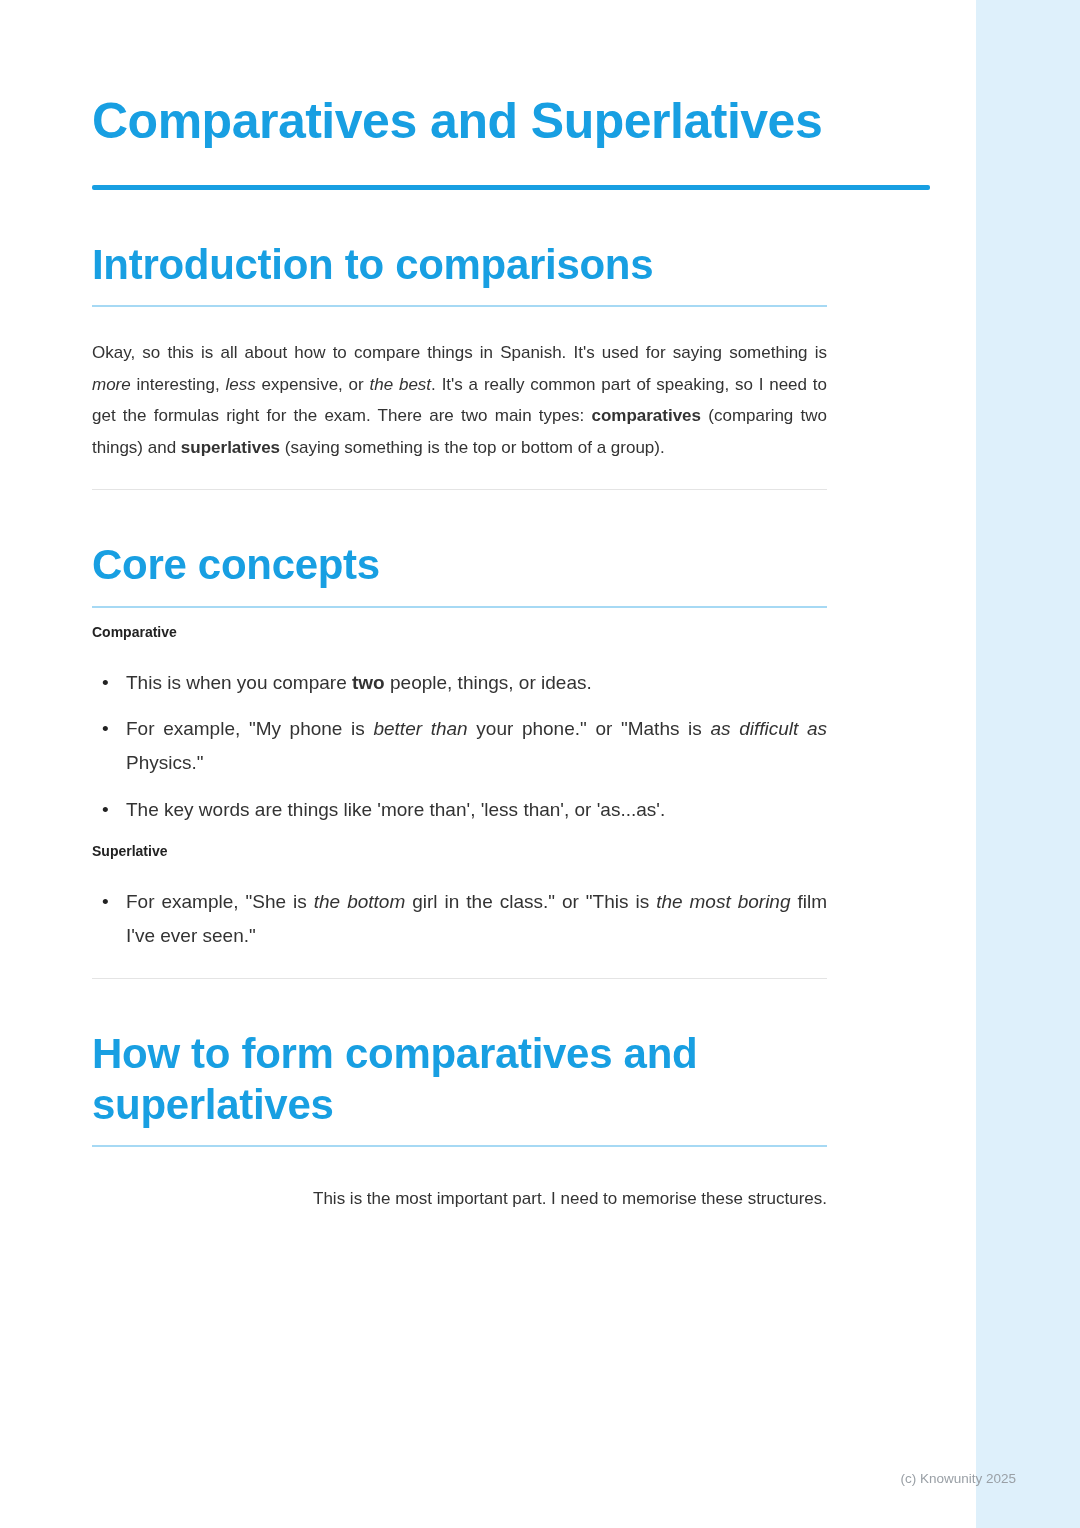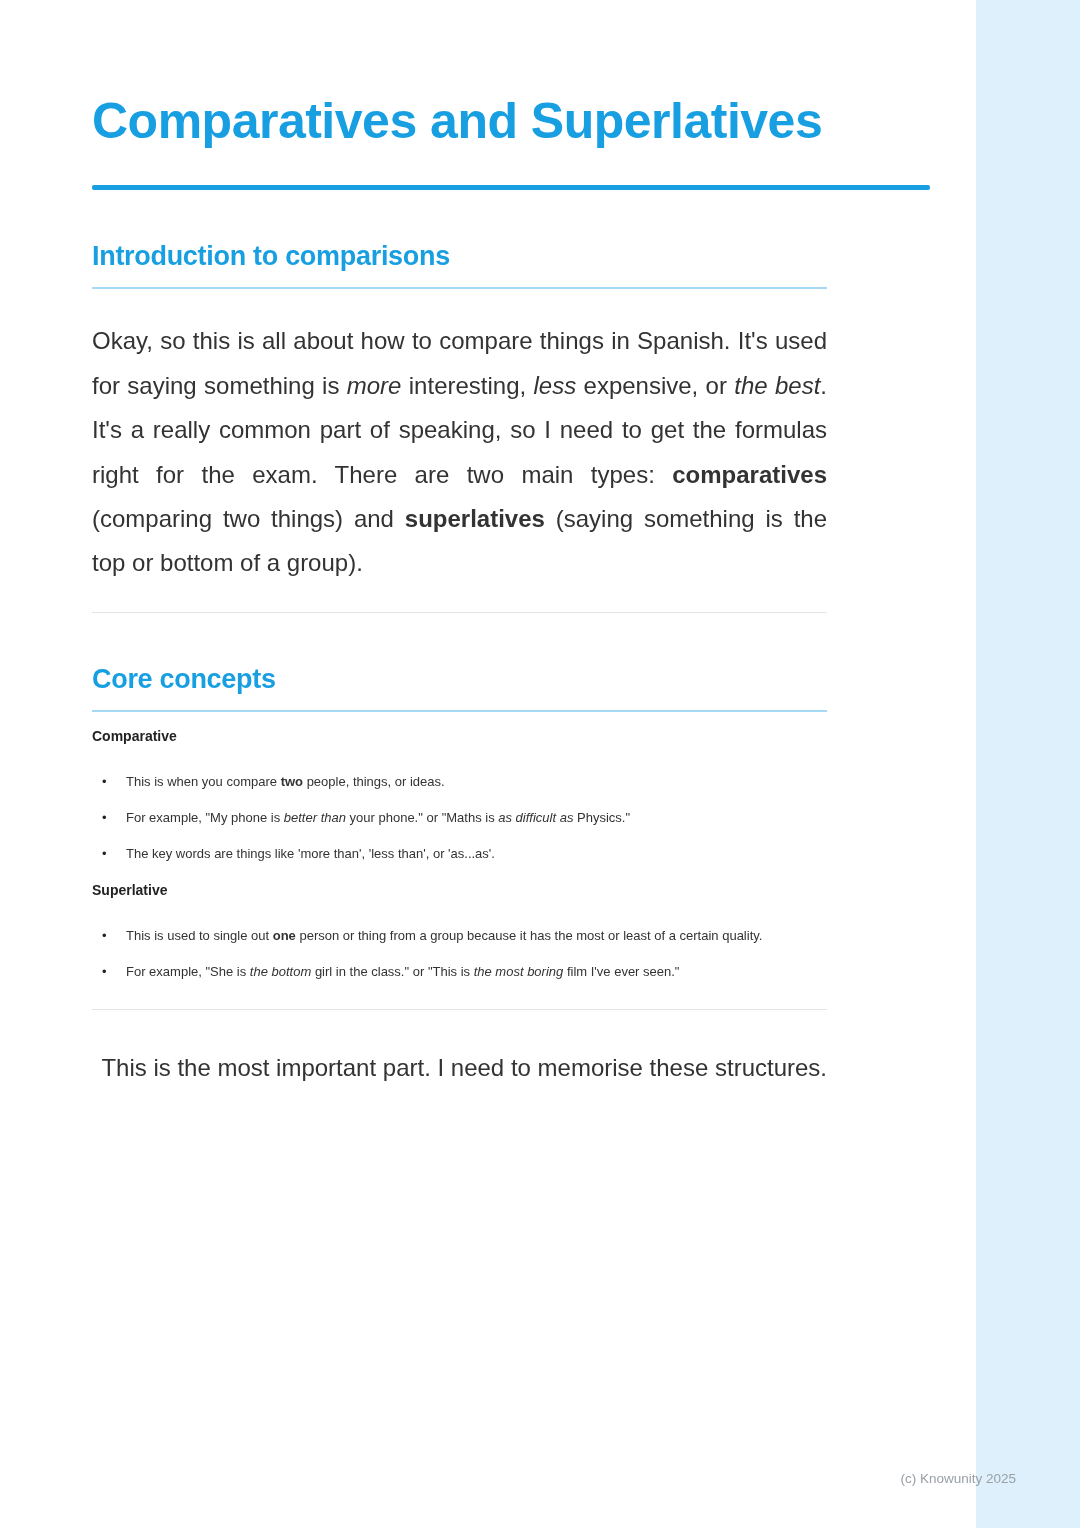--- a/index.html
+++ b/index.html
@@ -36,56 +36,56 @@
   }
   .title-rule {
     width: 838px;
     height: 5px;
     background: var(--accent, #189fe2);
     margin-top: 32px;
     border-radius: 2px;
   }
   h2 {
     color: var(--accent, #189fe2);
-    font-size: 27px;
+    font-size: 42px;
     line-height: 1.2;
     font-weight: 700;
     letter-spacing: -0.3px;
     margin-top: 50px;
     padding-bottom: 15px;
     border-bottom: 2px solid var(--underline, #a6d9f4);
   }
   h3 {
     margin-top: 16px;
     font-size: 14px;
     font-weight: 700;
     color: #222222;
   }
   p.body {
     margin-top: 30px;
-    font-size: 24px;
+    font-size: 17px;
     line-height: 1.85;
     text-align: justify;
     color: #333333;
   }
   p.body.single { text-align: right; margin-top: 36px; }
   hr.divider {
     border: none;
     border-top: 1px solid #e4e4e4;
     margin-top: 26px;
     width: 735px;
   }
   ul.bullets {
     list-style: none;
     margin-top: 26px;
   }
   ul.bullets li {
     position: relative;
     padding-left: 34px;
-    font-size: 13px;
+    font-size: 19px;
     line-height: 1.78;
     text-align: justify;
     margin-bottom: 13px;
     color: #333333;
   }
   ul.bullets li::before {
     content: "\2022";
     position: absolute;
     left: 10px;
     top: 0;
@@ -124,28 +124,28 @@
 
       <h3>Comparative</h3>
       <ul class="bullets">
         <li><span>This is when you compare </span><span style="font-weight: 700;">two</span><span> people, things, or ideas.</span></li>
         <li><span>For example, "My phone is </span><span style="font-style: italic;">better than</span><span> your phone." or "Maths is </span><span style="font-style: italic;">as difficult as</span><span> Physics."</span></li>
         <li><span>The key words are things like 'more than', 'less than', or 'as...as'.</span></li>
       </ul>
 
       <h3>Superlative</h3>
       <ul class="bullets">
-        <li><span>This is used to single out </span><span style="font-weight: 700;">one</span><span> person or thing from a group because it has the most or least of a certain quality.</span></li>
         <li><span>For example, "She is </span><span style="font-style: italic;">the bottom</span><span> girl in the class." or "This is </span><span style="font-style: italic;">the most boring</span><span> film I've ever seen."</span></li>
       </ul>
     </section>
 
     <hr class="divider">
 
     <section>
+      <h2>How to form comparatives and superlatives</h2>
       <p class="body single"><span>This is the most important part. I need to memorise these structures.</span></p>
     </section>
 
   </div>
 
   <div class="watermark">(c) Knowunity 2025</div>
 
 </div>
 
 </body></html>

